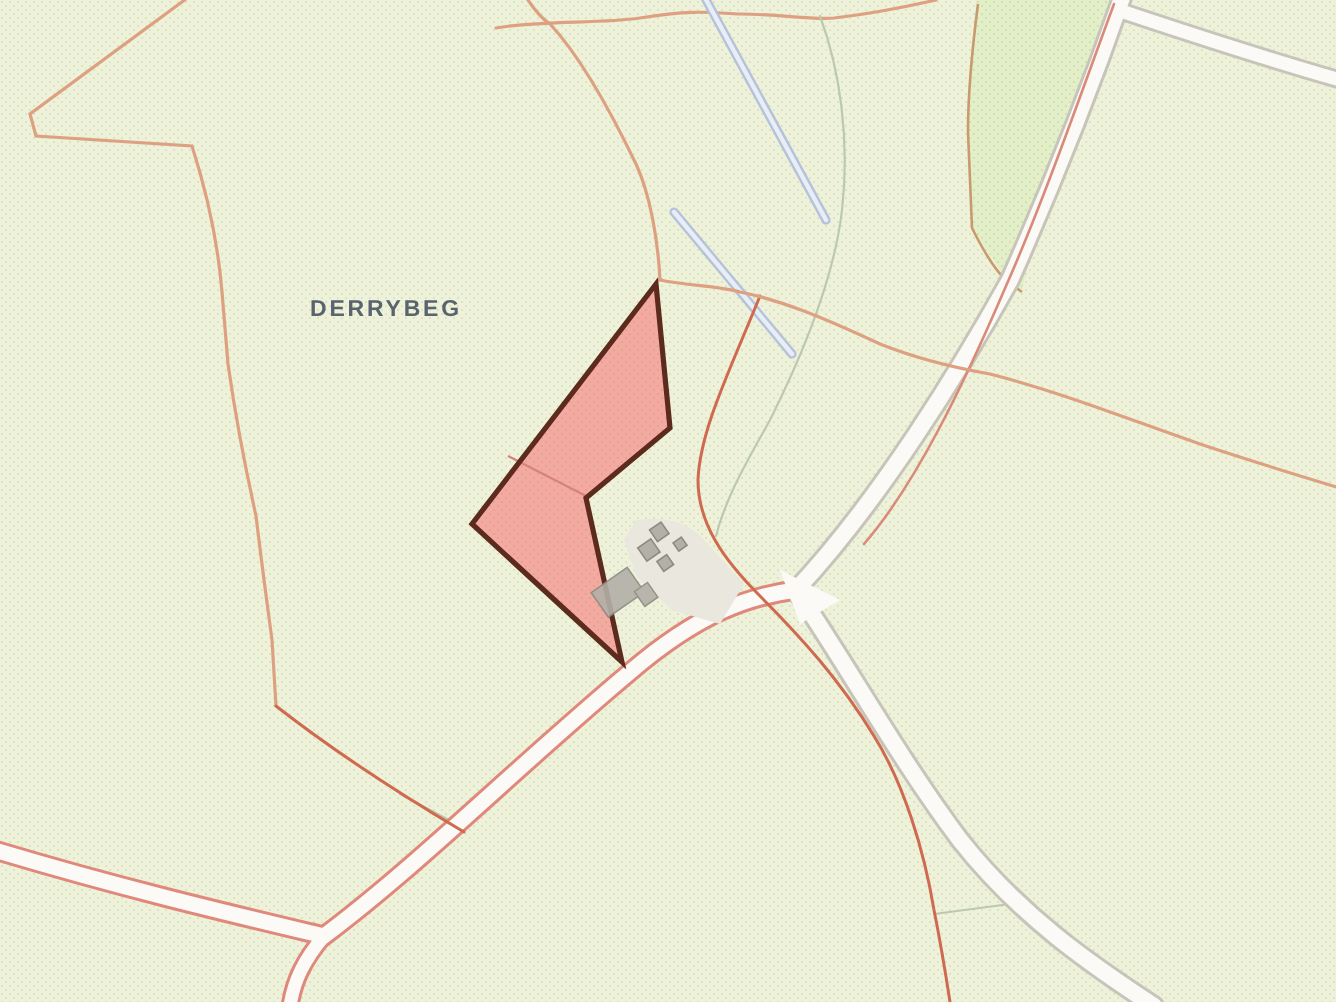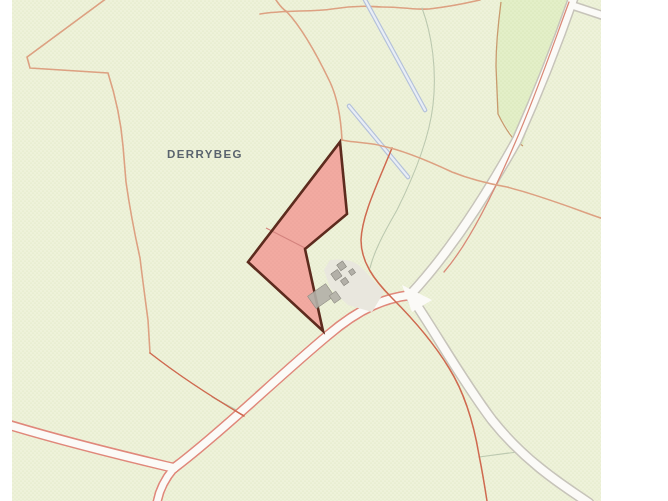--- a/index.html
+++ b/index.html
@@ -1,21 +1,20 @@
 <!DOCTYPE html>
 <html><head>
 <meta charset="utf-8">
 <style>
   html,body{margin:0;padding:0;background:#fff;}
   .viewport{
     position:relative;
-    width:589px;height:501px;
+    width:668px;height:501px;
     overflow:hidden;
     font-family:"Liberation Sans", sans-serif;
-    padding-left:12px;
   }
   .viewport svg{display:block;}
   text.townland{
     font-family:"Liberation Sans", sans-serif;
     font-size:11.5px;
     font-weight:bold;
     letter-spacing:1.4px;
   }
 </style>
 </head>

